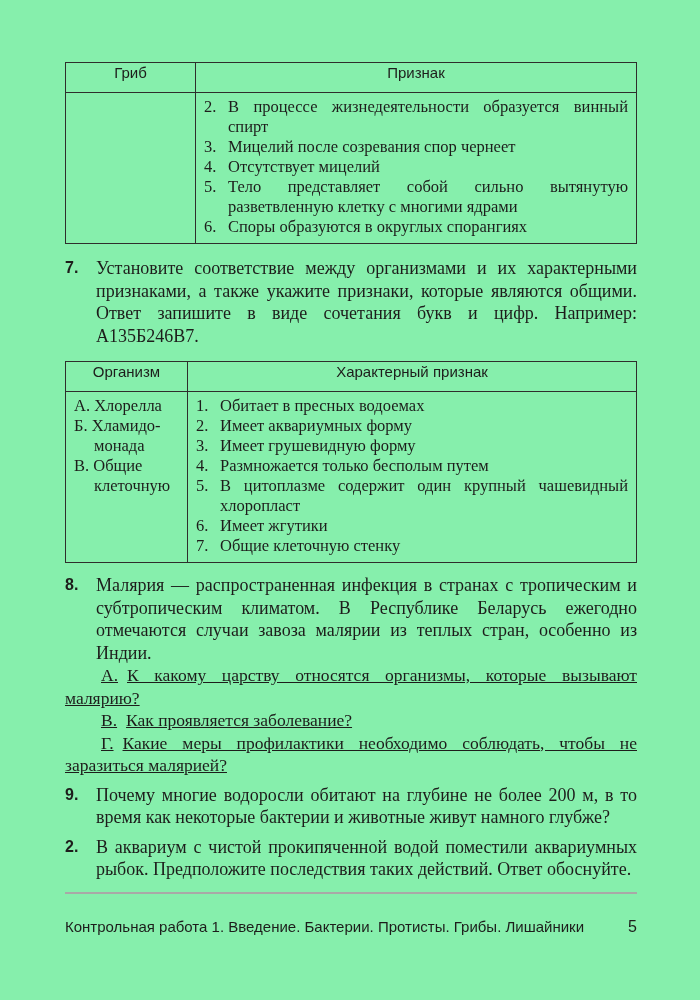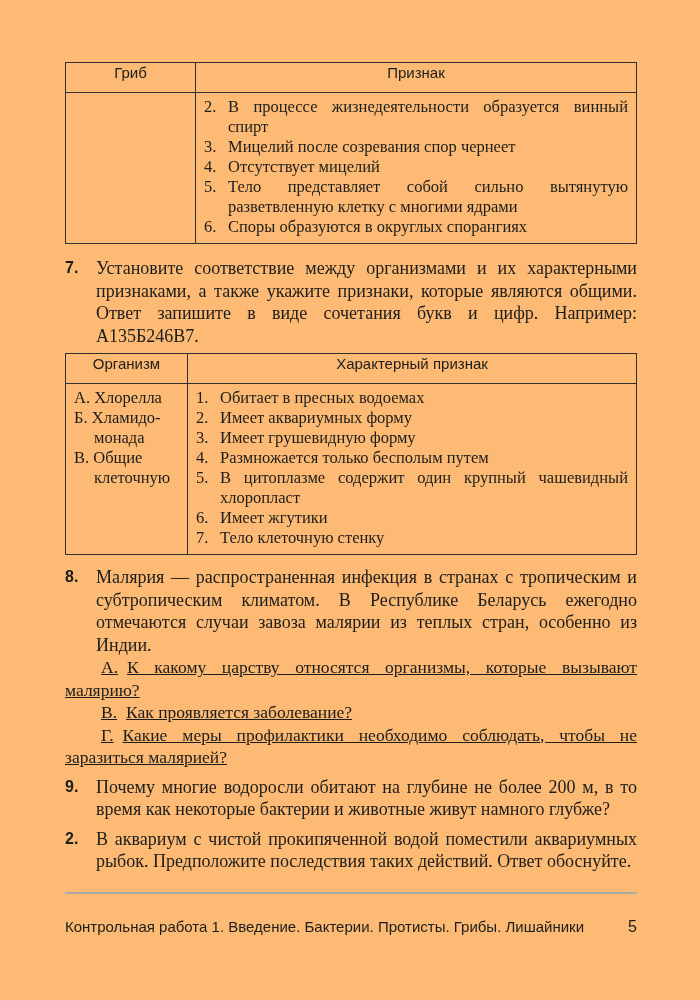--- a/index.html
+++ b/index.html
@@ -2,21 +2,21 @@
 <html lang="ru"><head>
 <meta charset="utf-8">
 <style>
   html, body { margin: 0; padding: 0; background: #ffffff; }
   .page {
     position: relative;
     width: 700px;
     height: 1000px;
     box-sizing: border-box;
     padding: 62px 63px 0 65px;
-    background: #fdba74;
+    background: #86efac;
     color: #1d1d1b;
     font-family: "Liberation Serif", serif;
     overflow: hidden;
   }
 
   
   table.book-table {
     width: 100%;
     border-collapse: collapse;
     table-layout: fixed;
@@ -67,21 +67,21 @@
     font-size: 17.5px;
     line-height: 22.5px;
     text-align: justify;
     text-indent: 36px;
     hyphens: auto;
     text-decoration: underline;
   }
   .sub .sub-letter { margin-right: 9px; }
 
   #q7  { margin-top: 13px; }
-  #matching-table { margin-top: 6px; }
+  #matching-table { margin-top: 14px; }
   #q8  { margin-top: 11px; }
   #q9  { margin-top: 7px; }
   #q10 { margin-top: 7px; }
 
   
   .footer {
     position: absolute;
     left: 65px;
     top: 892px;
     width: 572px;
@@ -189,21 +189,21 @@
         <div class="n-item">
           <span class="num">5.</span>
           <span class="txt">В цитоплазме содержит один крупный чашевидный хлоропласт</span>
         </div>
         <div class="n-item">
           <span class="num">6.</span>
           <span class="txt">Имеет жгутики</span>
         </div>
         <div class="n-item">
           <span class="num">7.</span>
-          <span class="txt">Тело клеточную стенку</span>
+          <span class="txt">Общие клеточную стенку</span>
         </div>
       </td>
     </tr>
   </tbody>
     </table>
 
   <div class="q" id="q8">
     <span class="q-num">8.</span>
     <span class="q-body">Малярия — распространенная инфекция в странах с тропическим и субтропическим климатом. В Республике Беларусь ежегодно отмечаются случаи завоза малярии из теплых стран, особенно из Индии.</span>
   </div>

